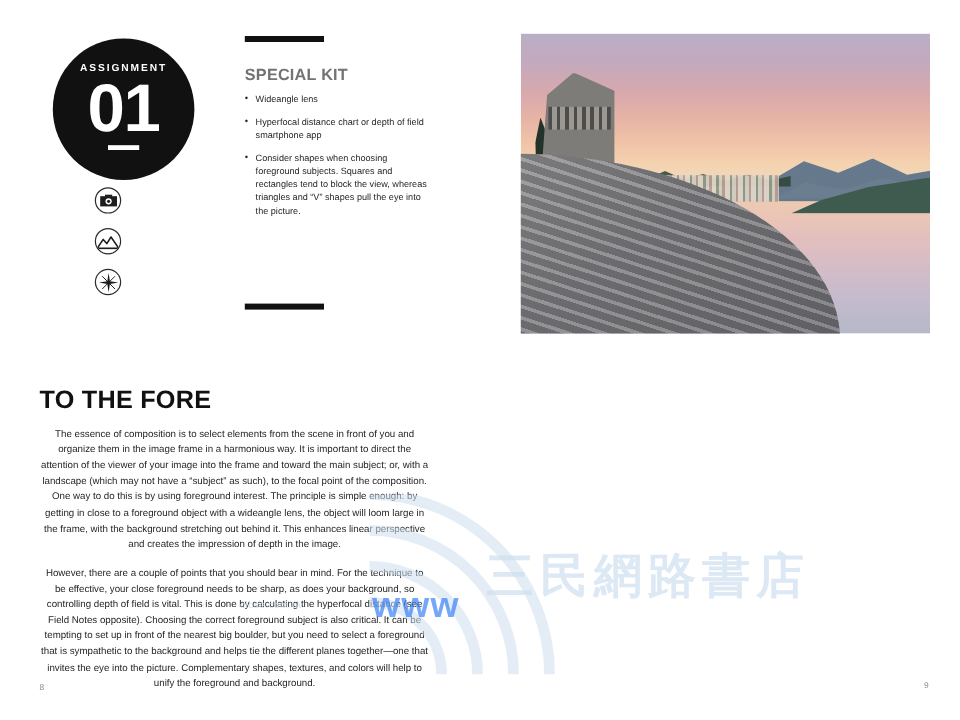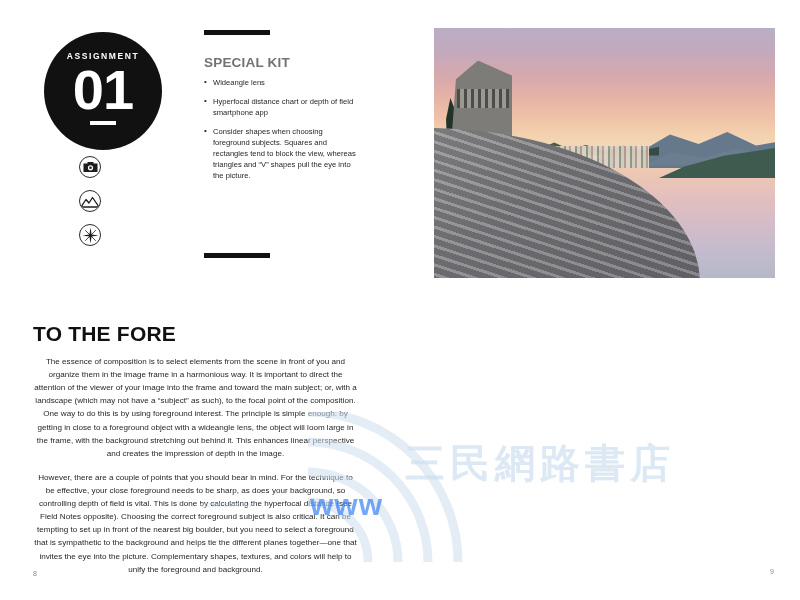--- a/index.html
+++ b/index.html
@@ -146,21 +146,21 @@
     content:""; position:absolute; left:10%; top:34%; width:84%; height:22%;
     background: repeating-linear-gradient(90deg, #4e4c49 0 3px, #9b9894 3px 7px);
   }
 
   
   .watermark {
     position:absolute; left:300px; top:430px; width:420px; height:130px;
     pointer-events:none; z-index:5;
   }
   .wm-cjk {
-    position:absolute; left:105px; top:6px;
+    position:absolute; left:105px; top:22px;
     font-size:40px; font-weight:700; letter-spacing:5px;
     color:#cfe0ef; opacity:0.72;
     font-family:"DejaVu Sans", sans-serif;
   }
   .wm-www {
     position:absolute; left:10px; top:58px;
     font-size:30px; font-weight:700; letter-spacing:1px;
     color:#3b82f6; opacity:0.7;
   }
   .wm-arcs {

